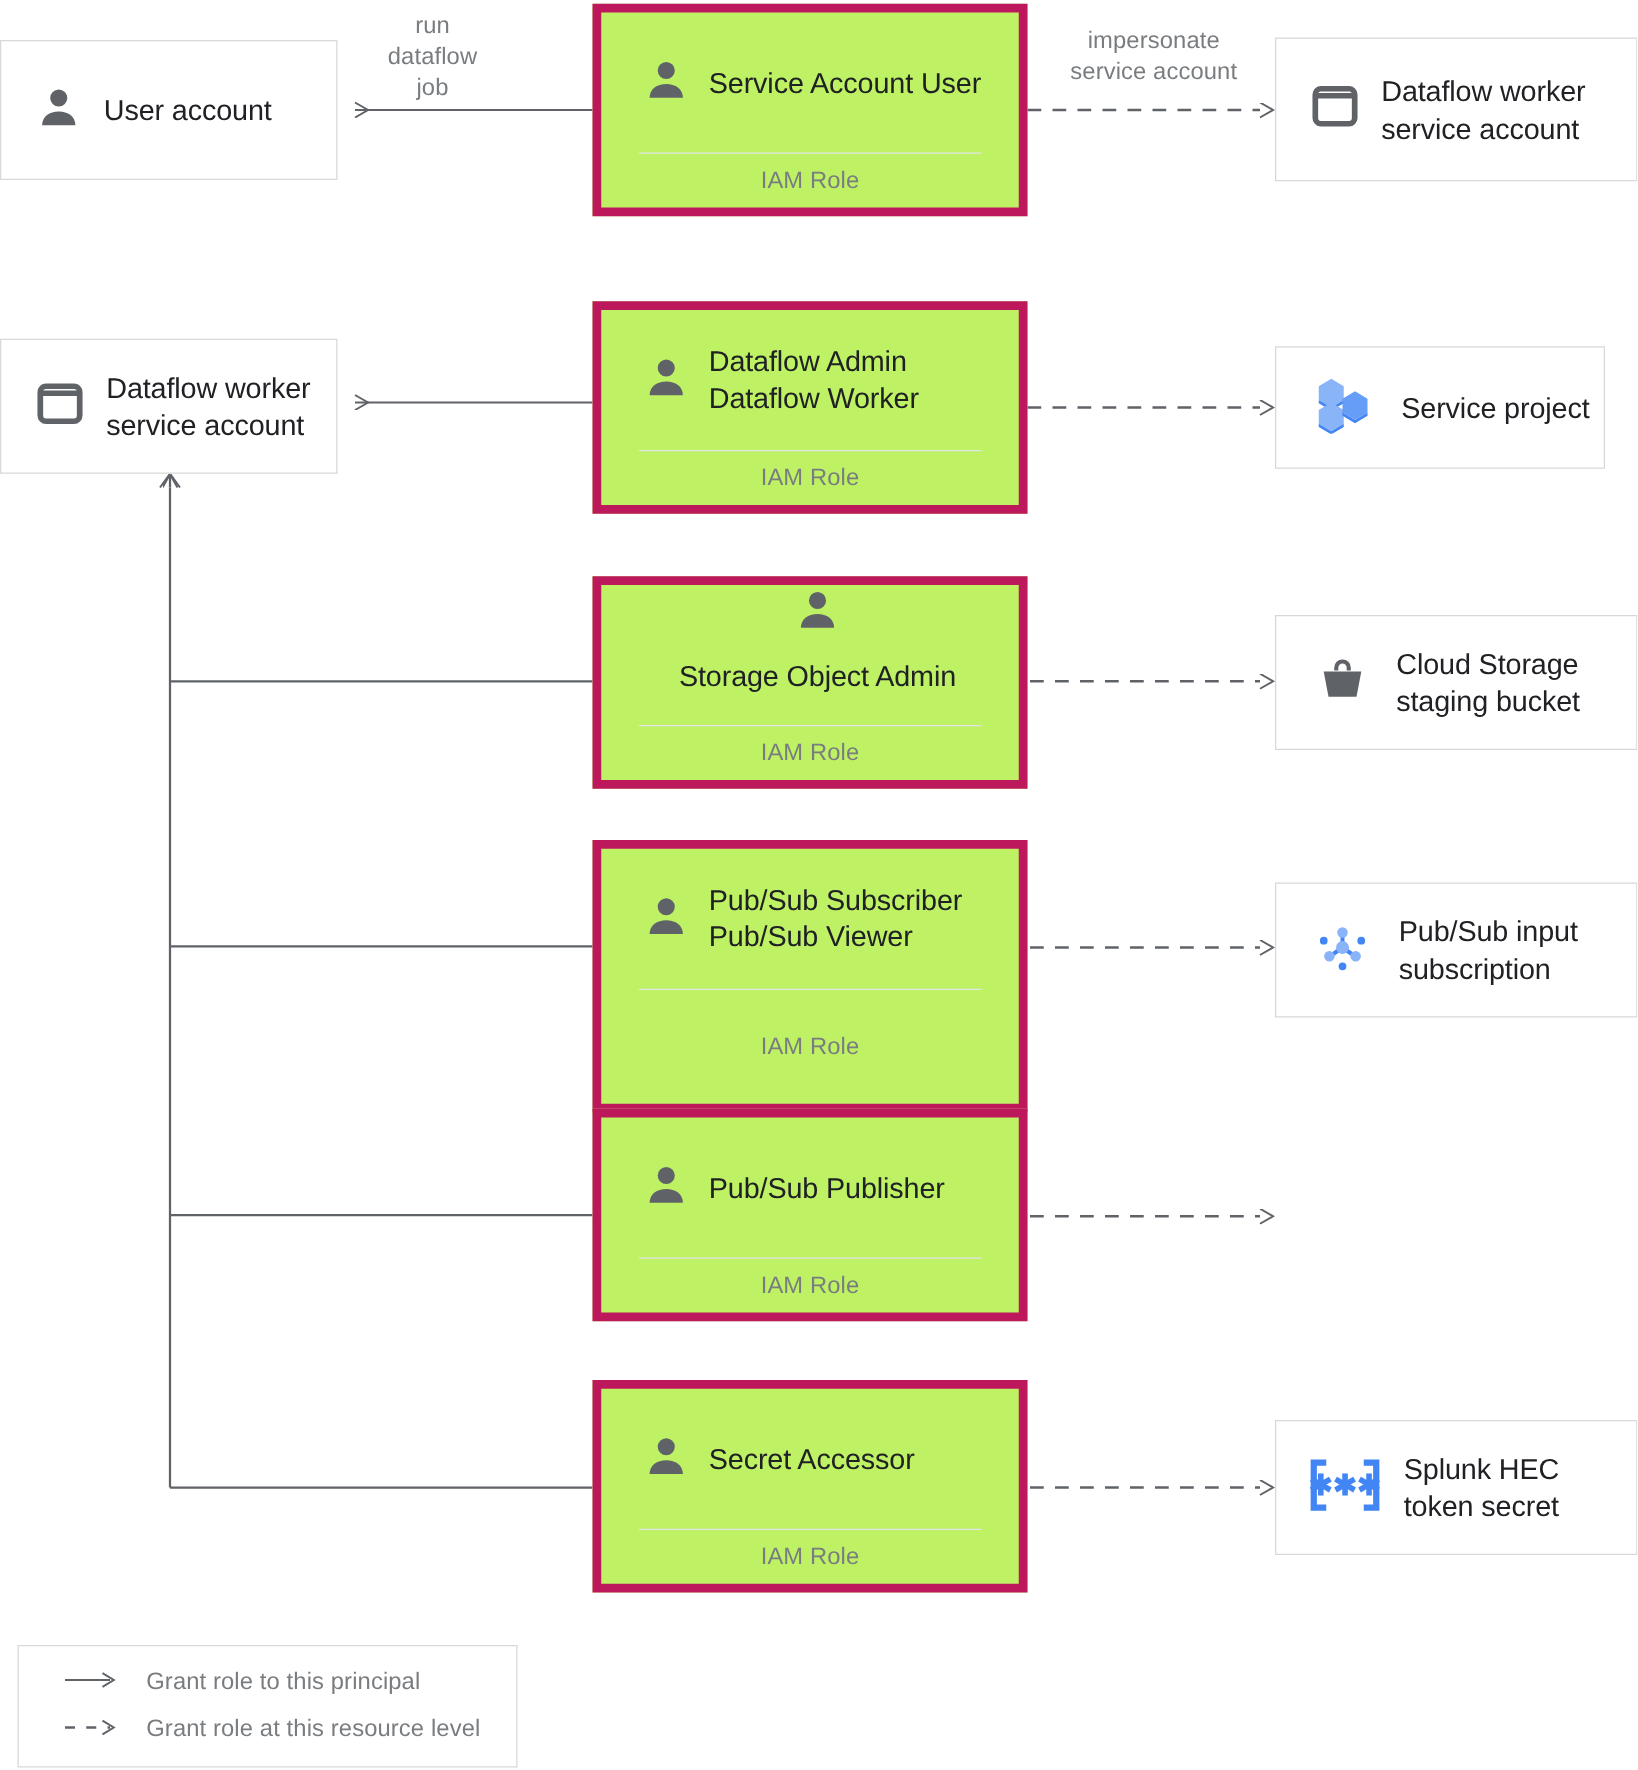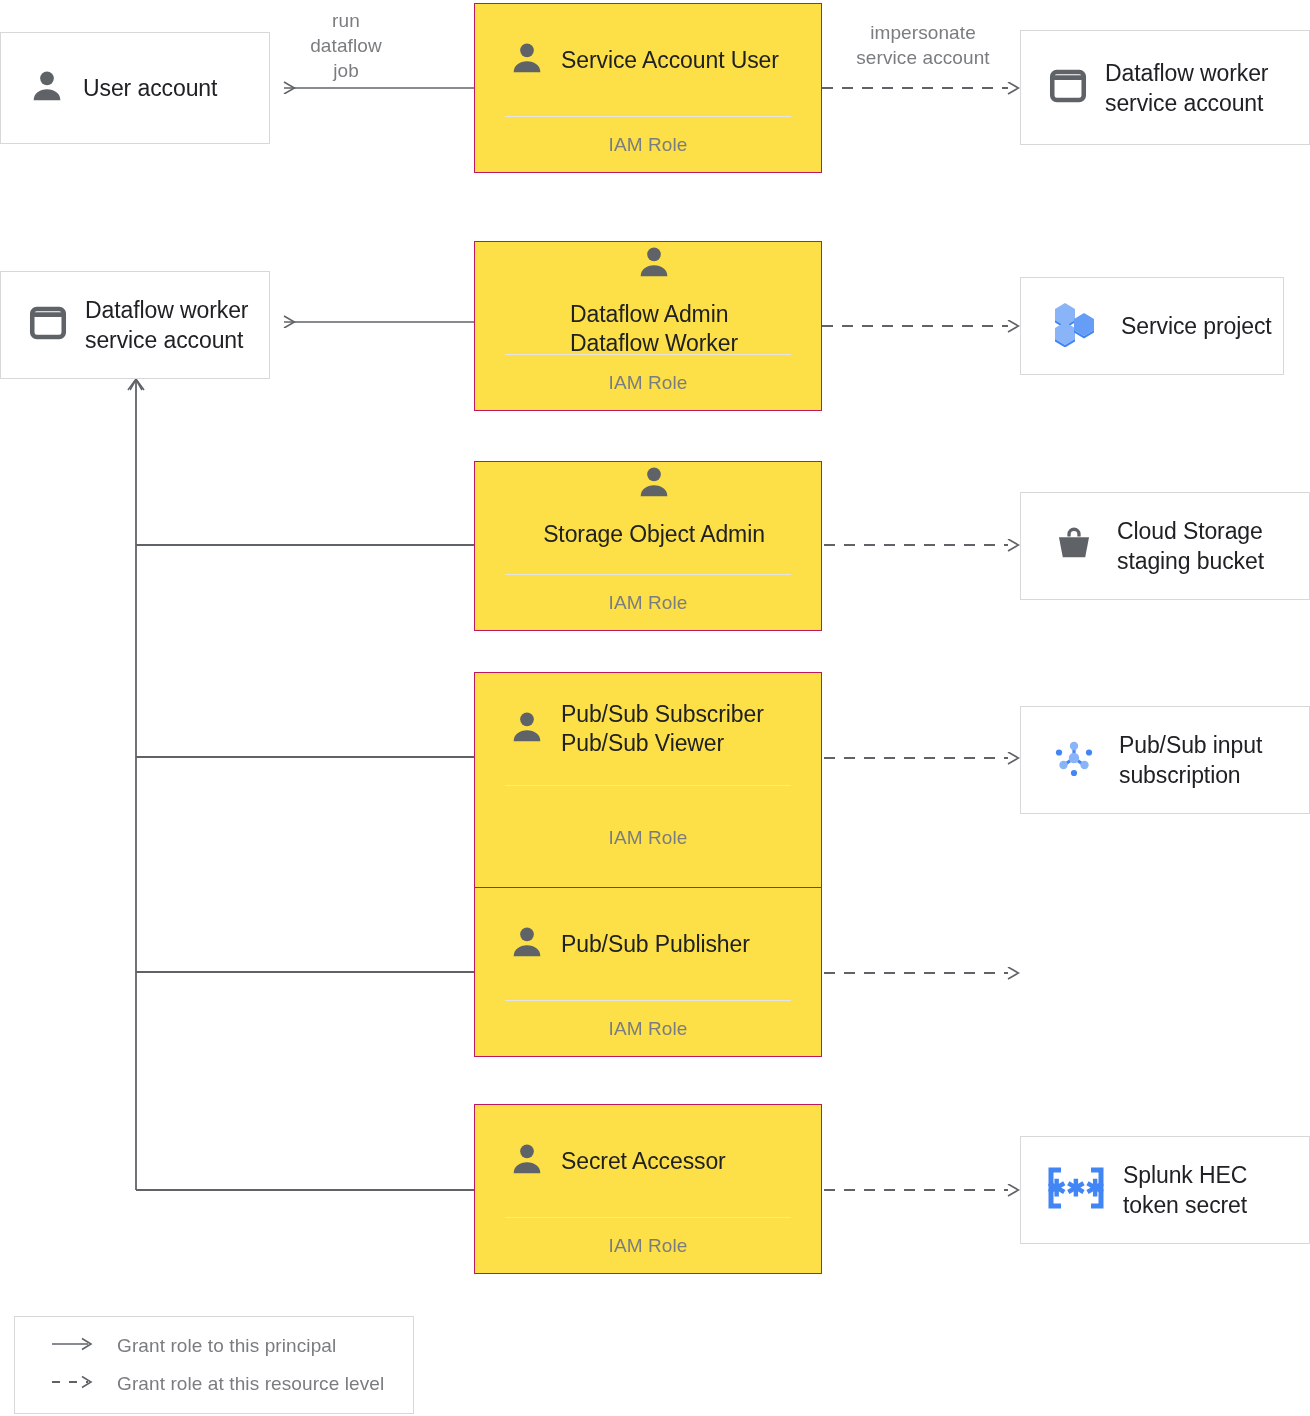--- a/index.html
+++ b/index.html
@@ -48,22 +48,22 @@
     line-height: 30px;
     color: #202124;
     white-space: pre-line;
     letter-spacing: -0.1px;
   }
 
   
   .card {
     position: absolute;
     box-sizing: border-box;
-    border: 1px solid #be185d;
-    background: #fde047;
+    border: 7px solid #be185d;
+    background: #bef264;
     display: flex;
     flex-direction: column;
   }
   .card-top {
     flex: 0 0 auto;
     display: flex;
     align-items: center;
     gap: 14px;
     padding: 0 20px 0 32px;
     height: 118px;
@@ -227,21 +227,21 @@
           <rect x="3" y="4" width="18" height="16" rx="2.6" ry="2.6" fill="none" stroke="#5f6368" stroke-width="2.6"></rect>
           <path d="M4.4 7.2 L19.6 7.2" stroke="#5f6368" stroke-width="2.6" stroke-linecap="round"></path>
         </svg>
       </span>
       <span class="box-label">Dataflow worker
 service account</span>
     </div>
   </div>
 
   <div class="card" style="left:474px; top:241px; width:348px; height:170px;">
-    <div class="card-top" style="height:112px;flex-direction:column;">
+    <div class="card-top" style="height:112px;">
       <span class="icon">
         <svg width="40" height="40" viewBox="0 0 24 24">
             <circle cx="12" cy="7.4" r="4.1" fill="#5f6368"></circle>
             <path d="M4 20.5c0-4.2 3.6-6.6 8-6.6s8 2.4 8 6.6z" fill="#5f6368"></path>
           </svg>
       </span>
       <span class="card-role">Dataflow Admin
 Dataflow Worker</span>
     </div>
     <div class="card-divider"></div>

